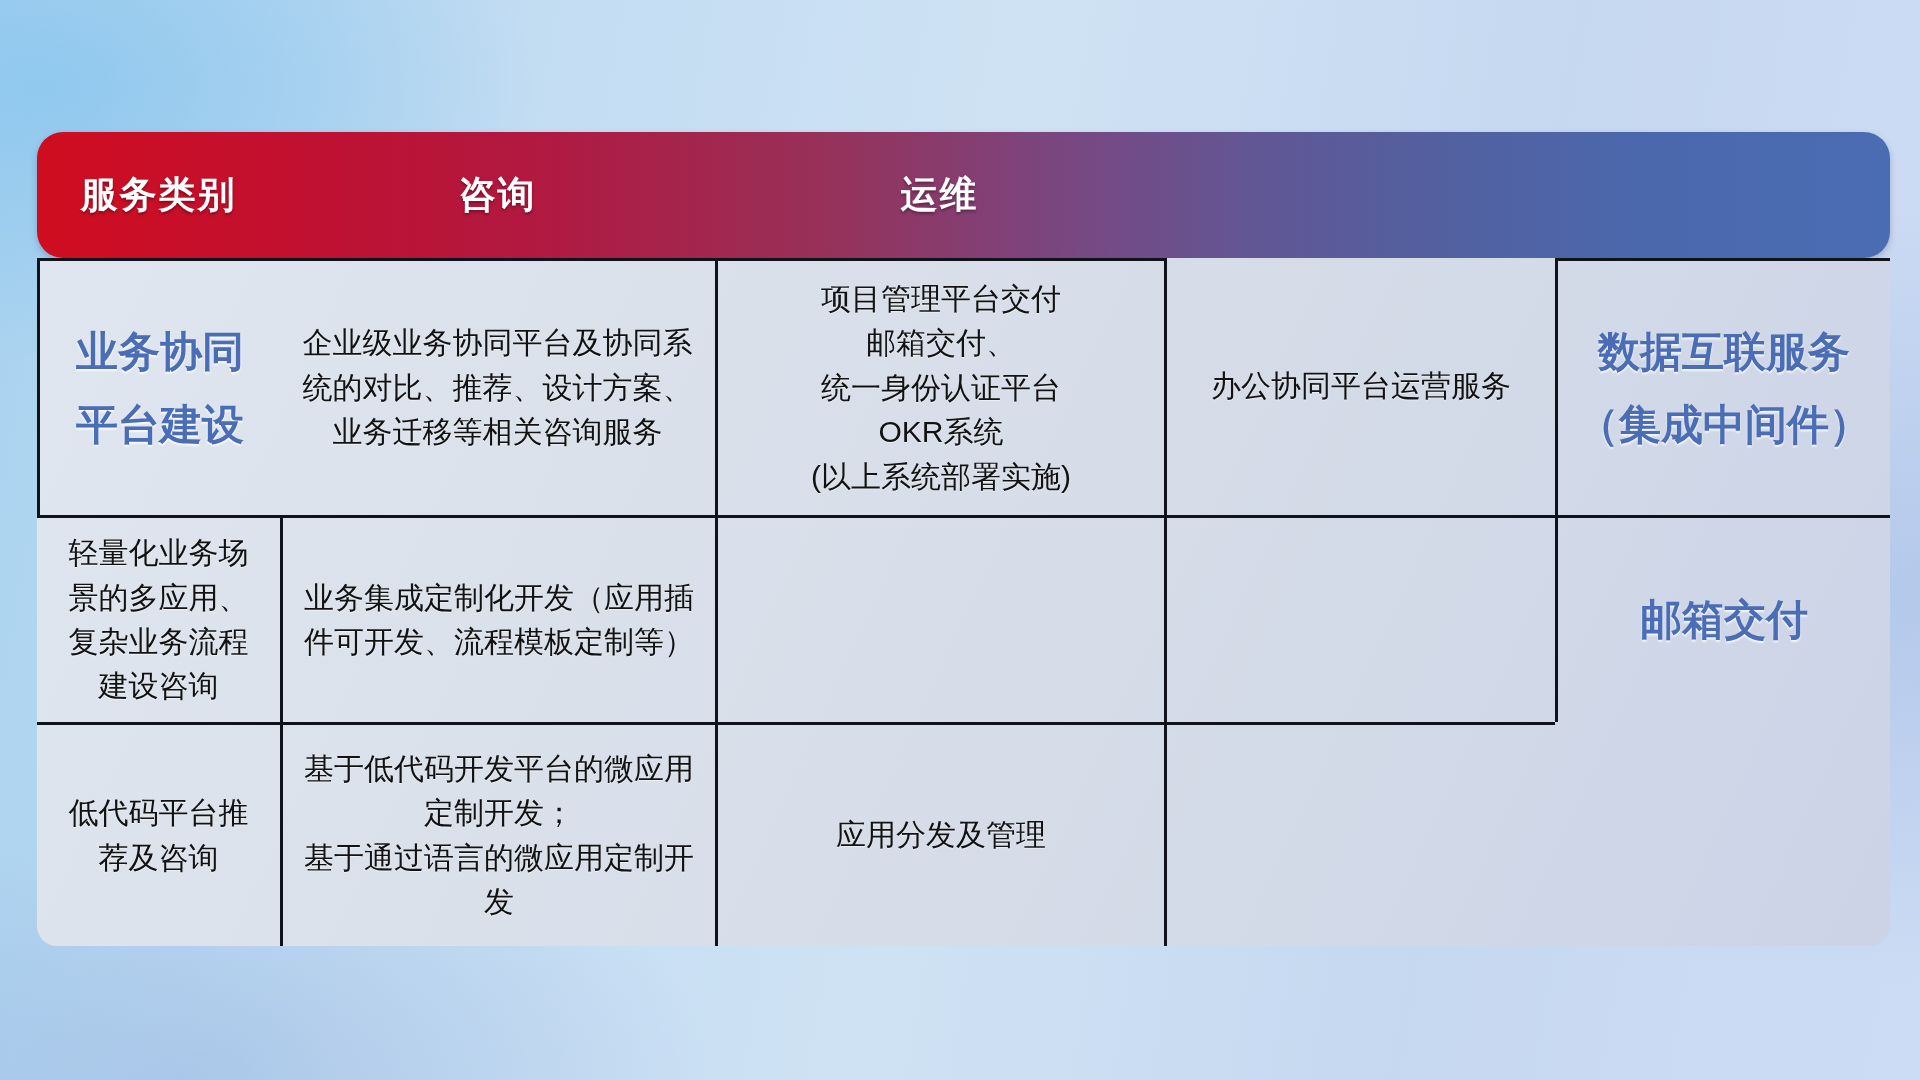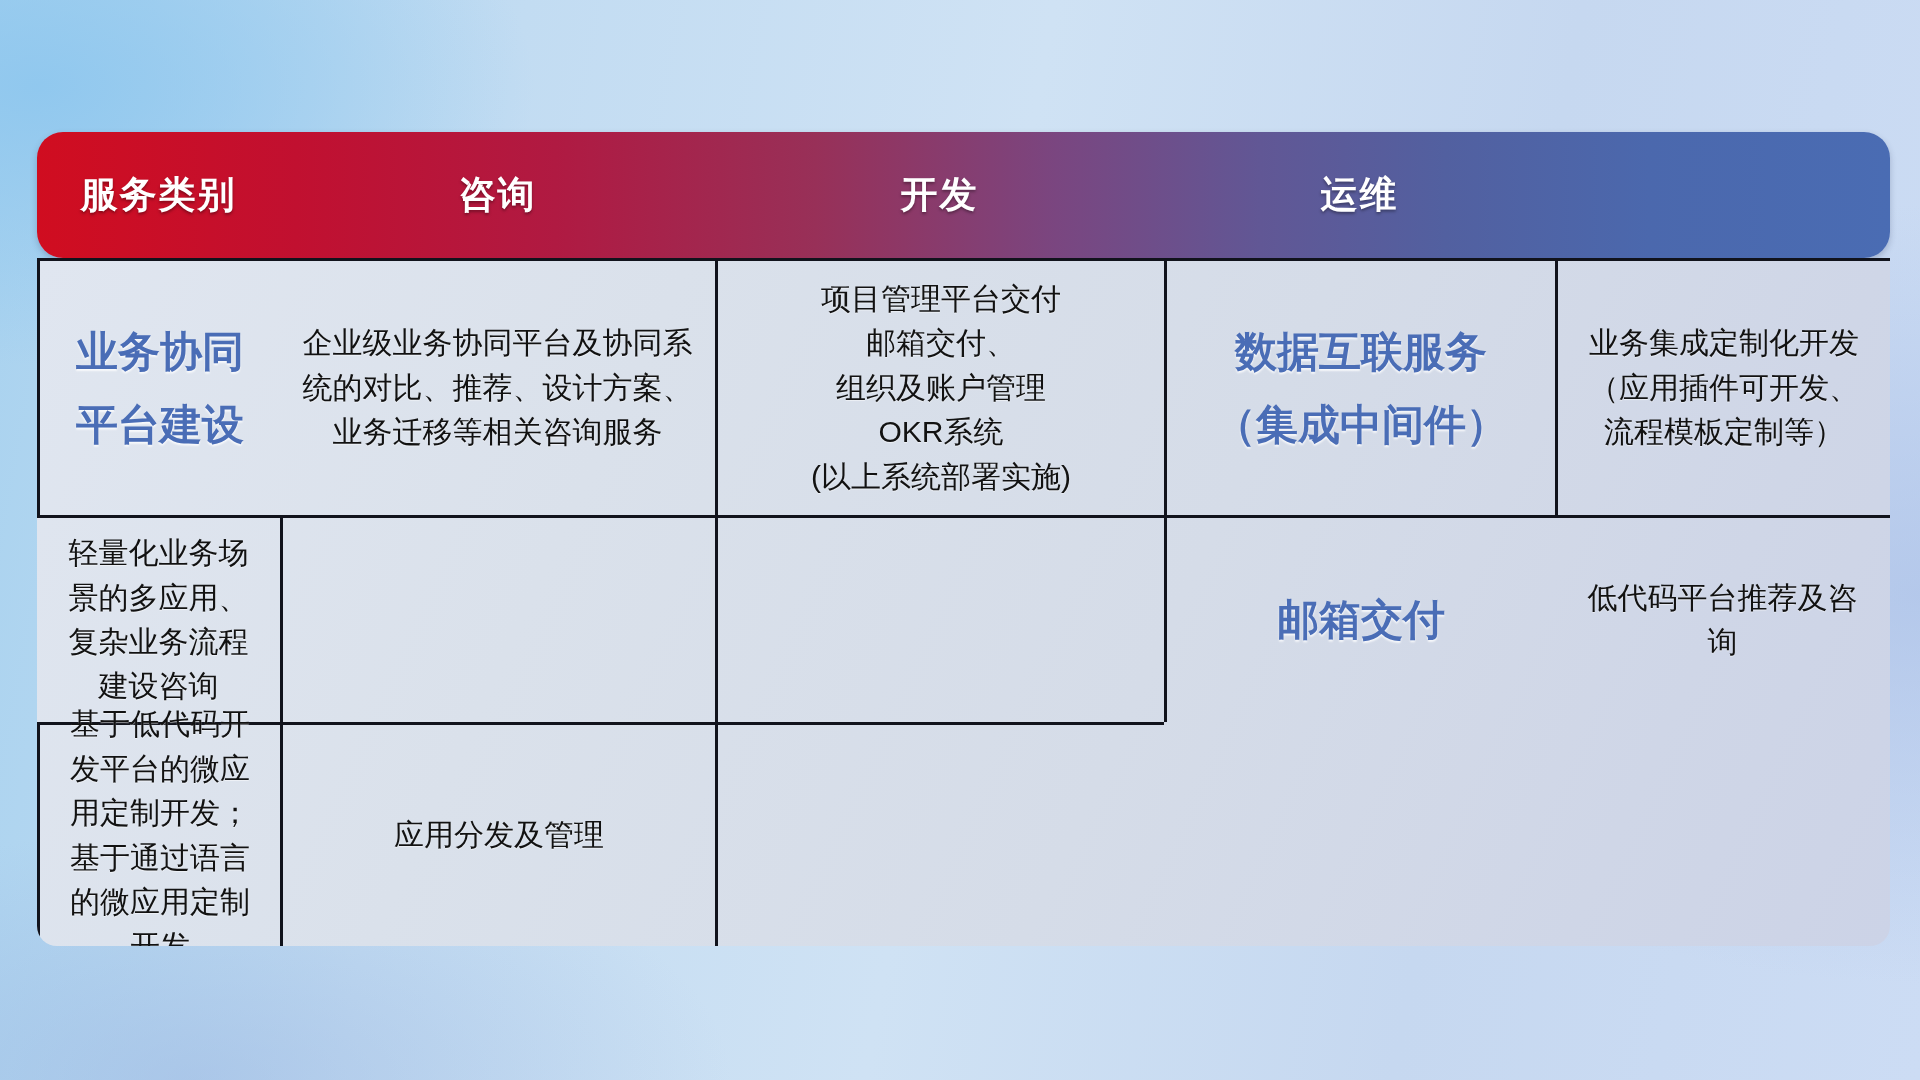--- a/index.html
+++ b/index.html
@@ -72,39 +72,39 @@
 </style>
 </head>
 <body>
 
 <div class="stage">
   <div class="svc-table">
 
     <div class="thead">
       <div class="th">服务类别</div>
       <div class="th">咨询</div>
-      <div class="th">开发</div>
       <div class="th">运维</div>
     </div>
 
     <div class="tbody">
 
       <div class="td cat le bt">业务协同
 平台建设</div>
       <div class="td bt">企业级业务协同平台及协同系统的对比、推荐、设计方案、业务迁移等相关咨询服务</div>
       <div class="td bt bl">项目管理平台交付
 邮箱交付、
-组织及账户管理
+统一身份认证平台
 OKR系统
 (以上系统部署实施)</div>
+      <div class="td bl">办公协同平台运营服务</div>
 
       <div class="td cat le bt">数据互联服务
 （集成中间件）</div>
+      <div class="td bt">轻量化业务场景的多应用、复杂业务流程建设咨询</div>
       <div class="td bt bl">业务集成定制化开发（应用插件可开发、流程模板定制等）</div>
-      <div class="td bt">轻量化业务场景的多应用、复杂业务流程建设咨询</div>
       <div class="td bt bl"></div>
       <div class="td bt bl"></div>
 
       <div class="td cat le bt">邮箱交付</div>
       <div class="td bt">低代码平台推荐及咨询</div>
       <div class="td bt bl">基于低代码开发平台的微应用定制开发；
 基于通过语言的微应用定制开发</div>
       <div class="td bt bl">应用分发及管理</div>
       <div class="td bt bl"></div>
 

